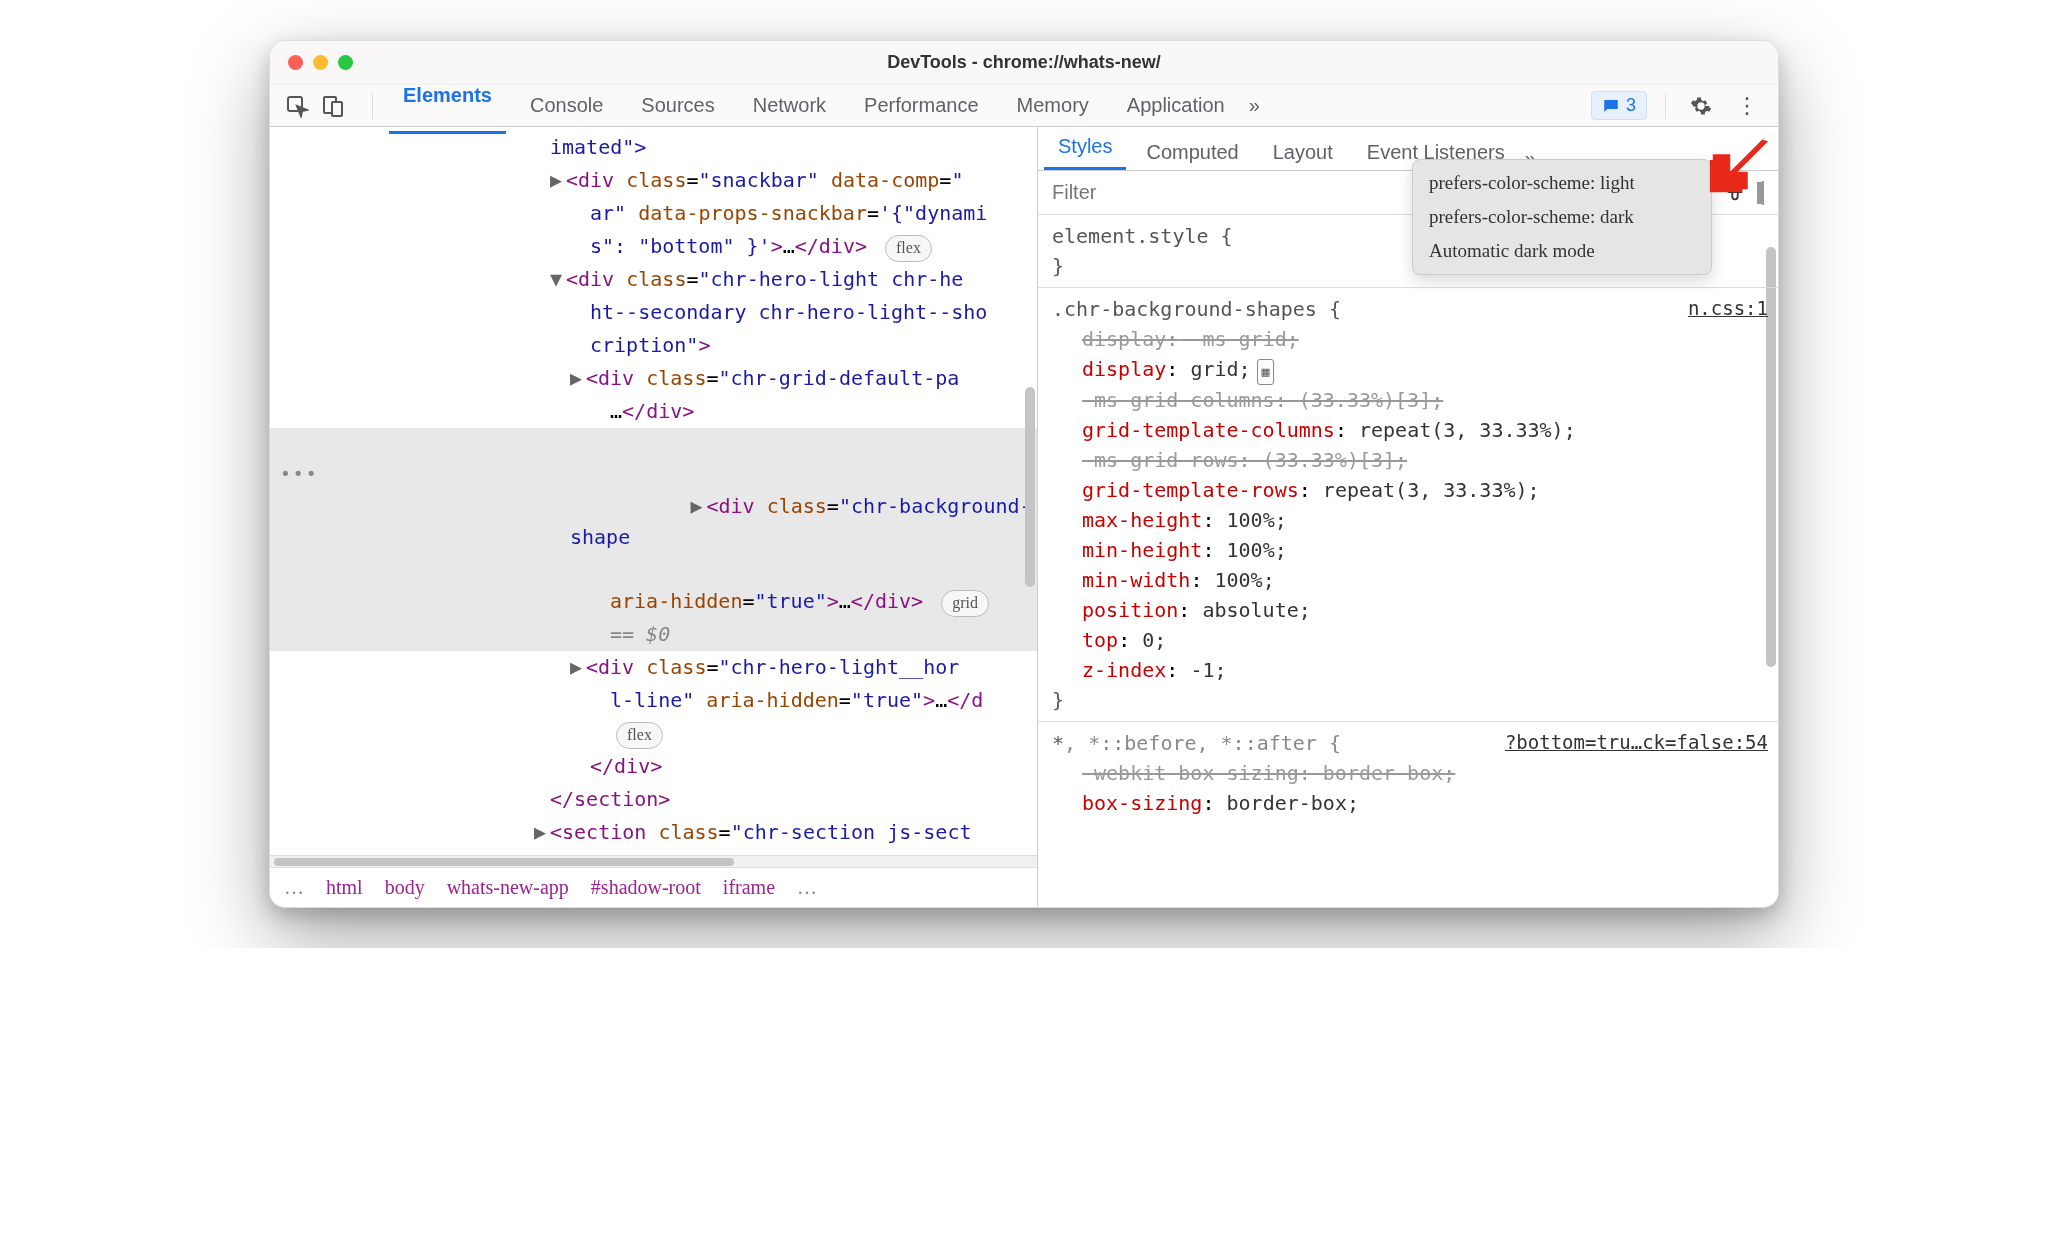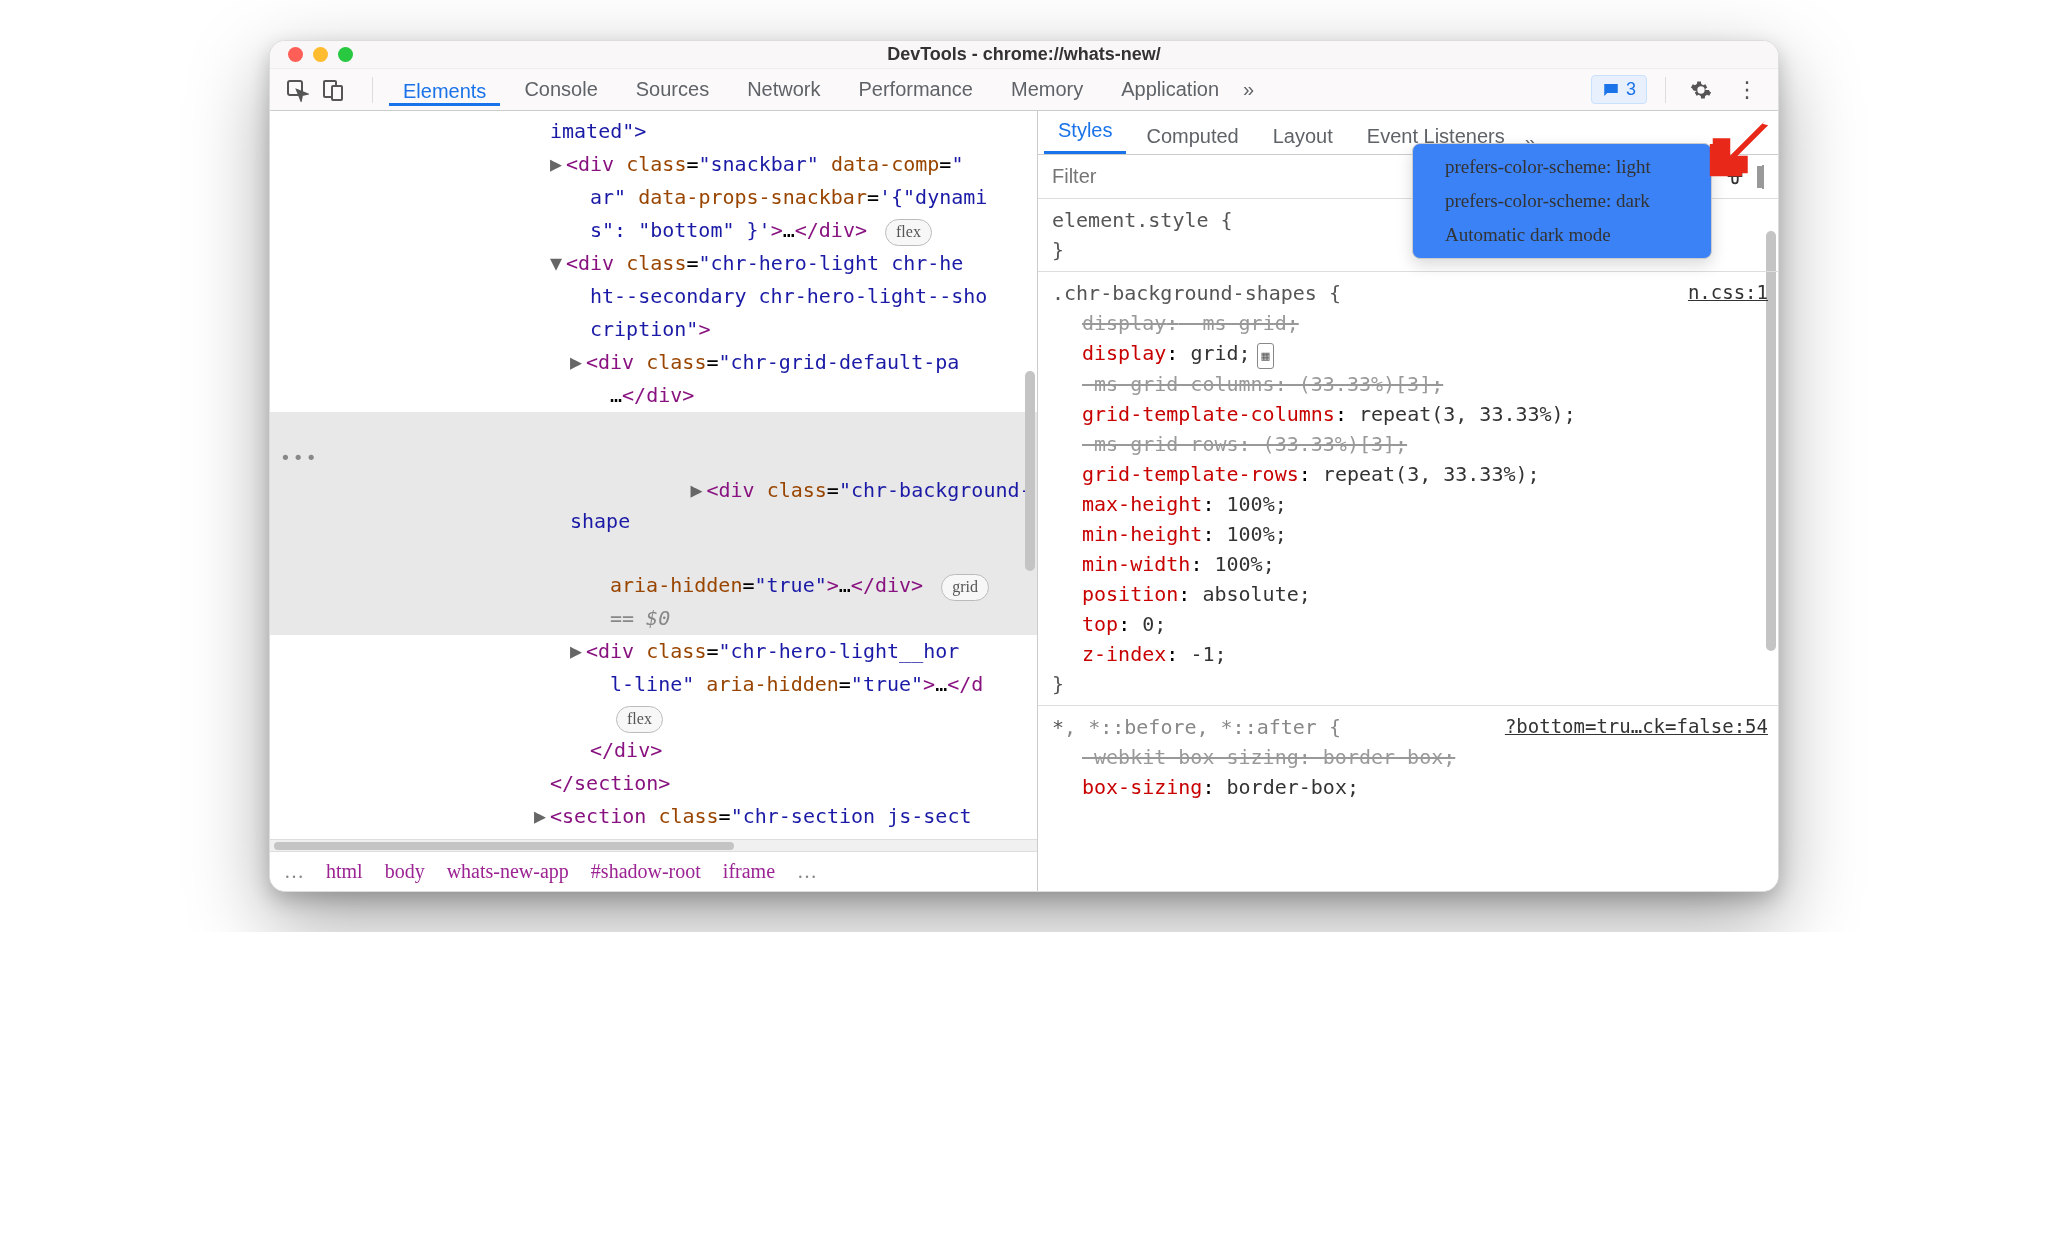--- a/index.html
+++ b/index.html
@@ -14,21 +14,21 @@
 .window {
   width: 1510px;
   background: #fcf9fa;
   border-radius: 16px;
   box-shadow: 0 30px 80px rgba(0,0,0,0.35), 0 8px 20px rgba(0,0,0,0.2);
   overflow: hidden;
   border: 1px solid #ddd;
   position: relative;
 }
 .titlebar {
-  height: 28px;
+  height: 44px;
   background: #faf7f9;
   display: flex;
   align-items: center;
   position: relative;
   border-bottom: 1px solid #eee;
 }
 .traffic { display: flex; gap: 10px; padding-left: 18px; }
 .dot { width: 15px; height: 15px; border-radius: 50%; }
 .dot.red { background: #ff5f57; }
 .dot.yellow { background: #febc2e; }
@@ -44,21 +44,21 @@
   border-bottom: 1px solid #ccc;
   display: flex;
   align-items: center;
   padding: 0 14px;
   gap: 10px;
 }
 .left-tools { display: flex; gap: 10px; align-items: center; margin-right: 10px; }
 .tool-icon { width: 26px; height: 26px; display:flex; align-items:center; justify-content:center; color:#555; cursor:pointer; }
 .divider-v { width:1px; height:26px; background:#ddd; margin: 0 6px; }
 .tab { font-size: 20px; color: #5f6368; padding: 6px 14px; cursor:pointer; }
-.tab.active { color: #1a73e8; border-bottom: 3px solid #1a73e8; padding-bottom: 0; font-weight:400; }
+.tab.active { color: #1a73e8; border-bottom: 3px solid #1a73e8; padding-bottom: 24px; font-weight:700; }
 .tabbar .chev { color:#5f6368; font-size:20px; cursor:pointer; }
 .right-tools { margin-left: auto; display:flex; align-items:center; gap:12px; }
 .issues-badge {
   display:flex; align-items:center; gap:6px;
   border:1px solid #c8e1ff; background:#e8f0fe; border-radius:4px;
   padding:3px 10px; color:#1a73e8; font-size:18px; cursor:pointer;
 }
 .gear, .kebab { font-size:22px; color:#555; cursor:pointer; padding:0 6px; }
 .panes { display:flex; height: 780px; background:#fff; }
 .left-pane { width: 768px; border-right: 1px solid #ccc; display:flex; flex-direction:column; position:relative; }
@@ -110,22 +110,22 @@
 .selector { color:#555; }
 .src-link { position:absolute; right:10px; top:6px; color:#333; text-decoration:underline; font-size:19px; cursor:pointer; }
 .prop { padding-left:30px; }
 .prop-name { color:#c80000; }
 .prop-val { color:#333; }
 .struck { text-decoration:line-through; color:#999; }
 .grid-icon { display:inline-block; border:1px solid #888; border-radius:3px; padding:2px 4px; font-size:13px; color:#666; margin-left:6px; }
 .selector-gray { color:#888; }
 .popup {
   position:absolute; top:32px; right:66px; width:300px;
-  background:#3b82f6; border:1px solid #ccc; border-radius:8px;
-  box-shadow:0 6px 16px rgba(0,0,0,0.15); padding:6px 16px; z-index:40;
+  background:#e5e5e5; border:1px solid #ccc; border-radius:8px;
+  box-shadow:0 6px 16px rgba(0,0,0,0.15); padding:6px 0; z-index:40;
   font-family:-apple-system; font-size:19px;
 }
 .popup-item { padding:6px 16px; color:#333; cursor:pointer; }
 .right-scrollbar { position:absolute; right:2px; top:120px; width:10px; height:420px; background:#c4c4c4; border-radius:5px; }
 .panel-toggle-icon { border:1px solid #999; width:20px; height:18px; position:relative; }
 .panel-toggle-icon::after{content:"";position:absolute;right:0;top:0;width:6px;height:100%;background:#999;}
 svg { display:block; }
 </style>
 </head>
 <body>

